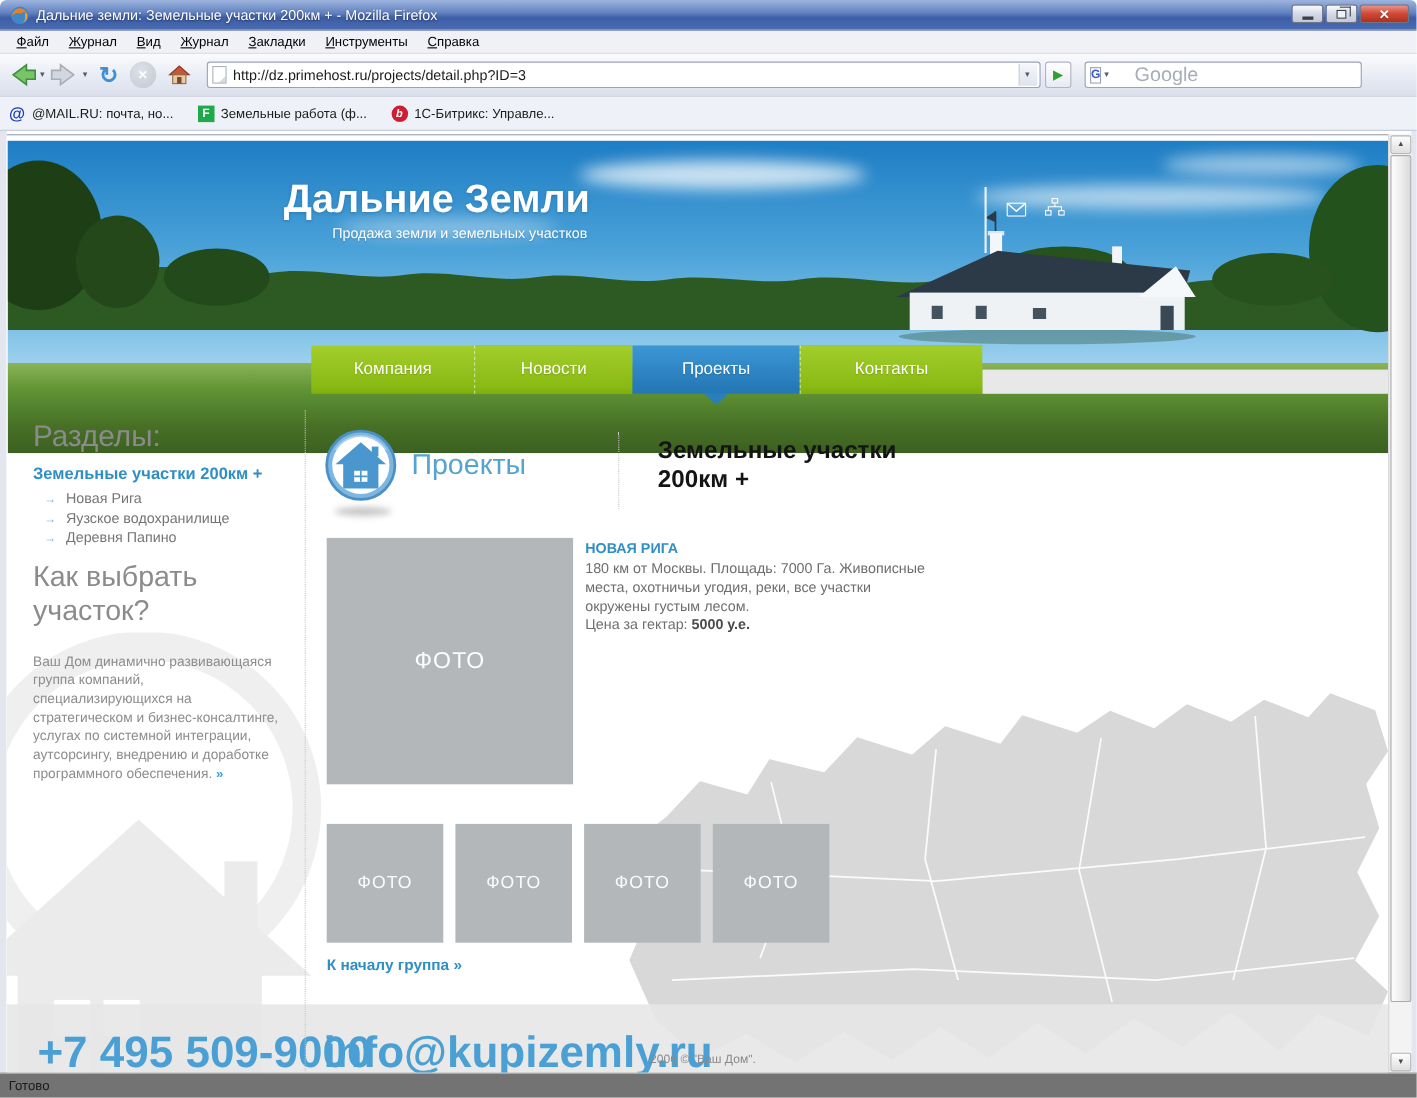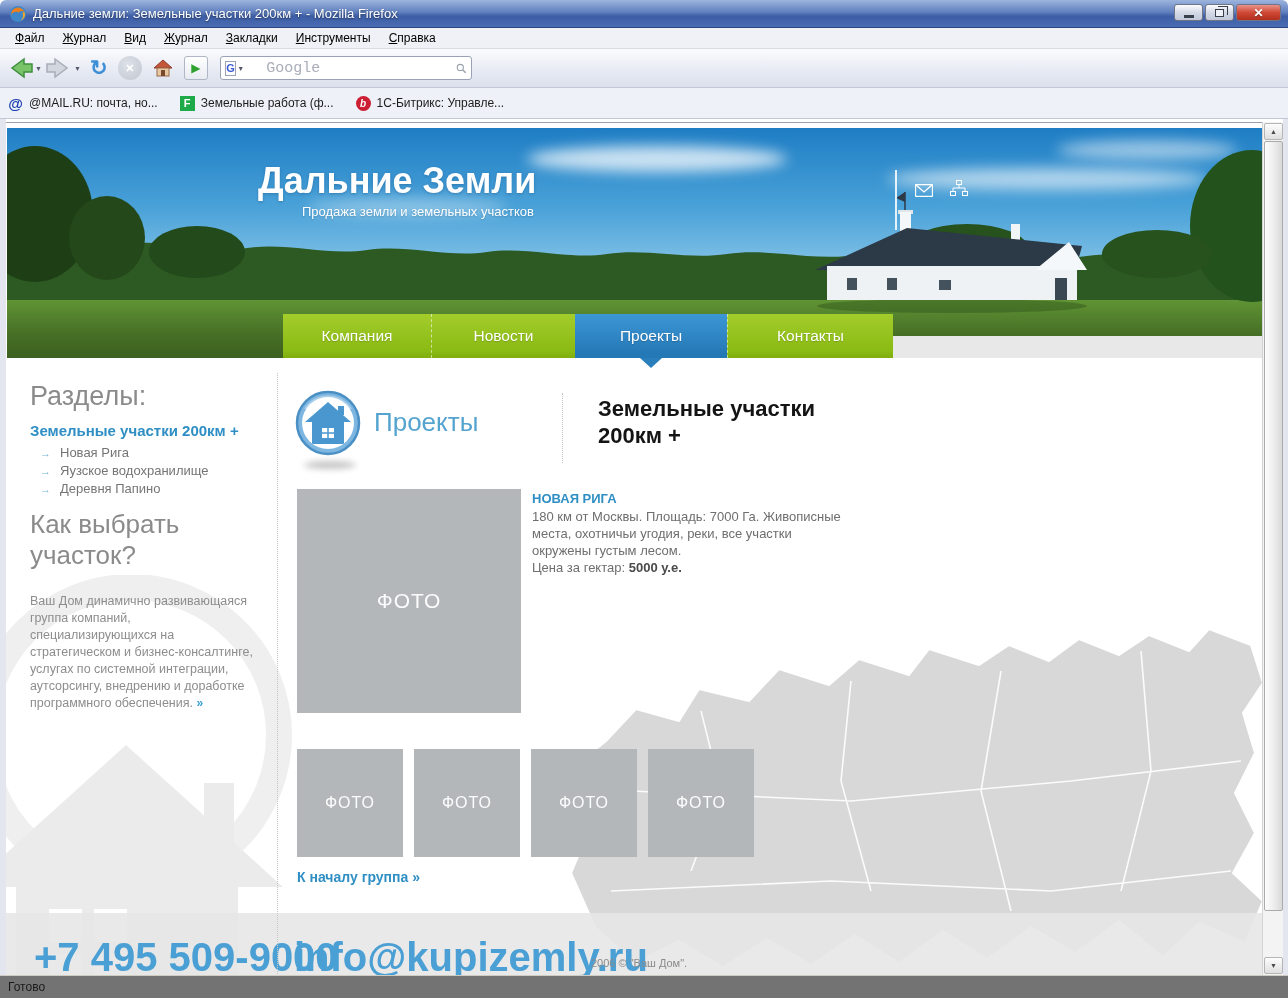--- a/index.html
+++ b/index.html
@@ -47,41 +47,41 @@
   .url-input { flex:1; border:none; outline:none; font-size:13px; color:#1c1c1c; font-family:"Liberation Sans",sans-serif; background:transparent; }
   .url-dd { width:17px; height:20px; border-left:1px solid #c2c8d6; display:flex; align-items:center; justify-content:center;
     background:linear-gradient(180deg,#f6f7fa,#dfe3ed); }
   .go-btn { width:24px; height:24px; margin-left:4px; border:1px solid #b0b6c6; border-radius:3px;
     background:linear-gradient(180deg,#fff,#e8ebf2); color:#2fa12f; font-size:12px;
     display:flex; align-items:center; justify-content:center; }
   .searchbox { width:252px; height:24px; background:#fff; border:1px solid #9aa2b5; border-radius:3px;
     margin-left:12px; display:flex; align-items:center; padding:0 4px; }
   .g-ico { width:15px; height:15px; border:1px solid #9aa2b5; font-size:11px; font-weight:bold; color:#3a5bd8;
     display:flex; align-items:center; justify-content:center; background:#fff; }
-  .search-input { flex:1; border:none; outline:none; font-size:15px; color:#555; margin-left:19px; background:transparent; font-family:Liberation Mono, monospace; }
+  .search-input { flex:1; border:none; outline:none; font-size:18px; color:#555; margin-left:19px; background:transparent; font-family:Liberation Sans, sans-serif; }
   .search-input::placeholder { color:#a8adb8; }
 
   .bookmarksbar { position:absolute; left:0; top:88px; width:1288px; height:31px;
     background:#eef1f8; border-bottom:1px solid #c3c8d6; display:flex; align-items:center; padding-left:8px; }
   .bm { display:flex; align-items:center; margin-right:22px; font-size:12px; color:#1c1c1c; }
   .bm-ico { width:15px; height:15px; margin-right:6px; display:flex; align-items:center; justify-content:center;
     font-size:11px; font-weight:bold; }
   .bm-ico.mail { color:#1a3fae; font-size:15px; }
   .bm-ico.fl { background:#1faa4a; color:#fff; font-size:11px; }
   .bm-ico.bx { background:#cc1f33; color:#fff; border-radius:50%; font-style:italic; font-size:10px; }
 
   .frame-left { position:absolute; left:0; top:119px; width:6px; height:856px; background:#e3e6ee; }
   .frame-right { position:absolute; left:1283px; top:119px; width:5px; height:856px; background:#e3e6ee; }
 
   
   .viewport { position:absolute; left:6px; top:122px; width:1256px; height:853px; background:#fff;
     overflow:hidden; border-top:1px solid #9aa0b0; }
 
   
-  .hero { position:absolute; left:1px; top:5px; width:1255px; height:230px; overflow:hidden;
+  .hero { position:absolute; left:1px; top:5px; width:1255px; height:284px; overflow:hidden;
     background:linear-gradient(180deg,#1e7dc4 0%,#4aa2d8 35%,#8cc8ea 65%,#d2ecf8 92%,#e8f5fb 100%); }
   .cloud { position:absolute; background:rgba(255,255,255,.75); border-radius:50%; filter:blur(7px); }
   .hero-scene { position:absolute; left:0; top:0; }
   .grass { position:absolute; left:0; bottom:0; width:1255px; height:82px;
     background:linear-gradient(180deg,#8ab457 0%,#5f9334 30%,#477026 70%,#3c6020 100%); }
   .logo-title { position:absolute; left:251px; top:32px; font-size:36px; font-weight:bold; color:#fff;
     text-shadow:0 1px 3px rgba(0,40,80,.25); letter-spacing:0; }
   .logo-sub { position:absolute; left:295px; top:76px; font-size:13px; font-weight:normal; color:#fff;
     text-shadow:0 1px 2px rgba(0,40,80,.25); }
   .hero-vline { position:absolute; left:888px; top:42px; width:2px; height:60px; background:rgba(255,255,255,.85); }
@@ -204,20 +204,27 @@
     <span class="reload-glyph">↻</span>
   </div>
   <div class="stop-wrap">
     <span class="stop-glyph">✕</span>
   </div>
   <svg class="home-svg" width="22" height="22" viewBox="0 0 22 22">
     <polygon points="2,11 11,3 20,11" fill="#c4563a" stroke="#8a3a26" stroke-width="1"></polygon>
     <rect x="5" y="11" width="12" height="8" fill="#e8c9a2" stroke="#9a6a4a" stroke-width="1"></rect>
     <rect x="9" y="13" width="4" height="6" fill="#7a4a2e"></rect>
   </svg>
+  <div class="urlbar">
+    <span class="page-ico"></span>
+    <input class="url-input" readonly="" value="http://dz.primehost.ru/projects/detail.php?ID=3" style="">
+    <div class="url-dd">
+      <span class="dd">▼</span>
+    </div>
+  </div>
   <div class="go-btn">
     <span>▶</span>
   </div>
   <div class="searchbox">
     <span class="g-ico">G</span>
     <span class="dd">▼</span>
     <input class="search-input" placeholder="Google" style="">
     <svg width="15" height="15" viewBox="0 0 15 15">
       <circle cx="6" cy="6" r="4.3" fill="none" stroke="#98a0ac" stroke-width="1.5"></circle>
       <line x1="9.5" y1="9.5" x2="13.5" y2="13.5" stroke="#98a0ac" stroke-width="2"></line>

